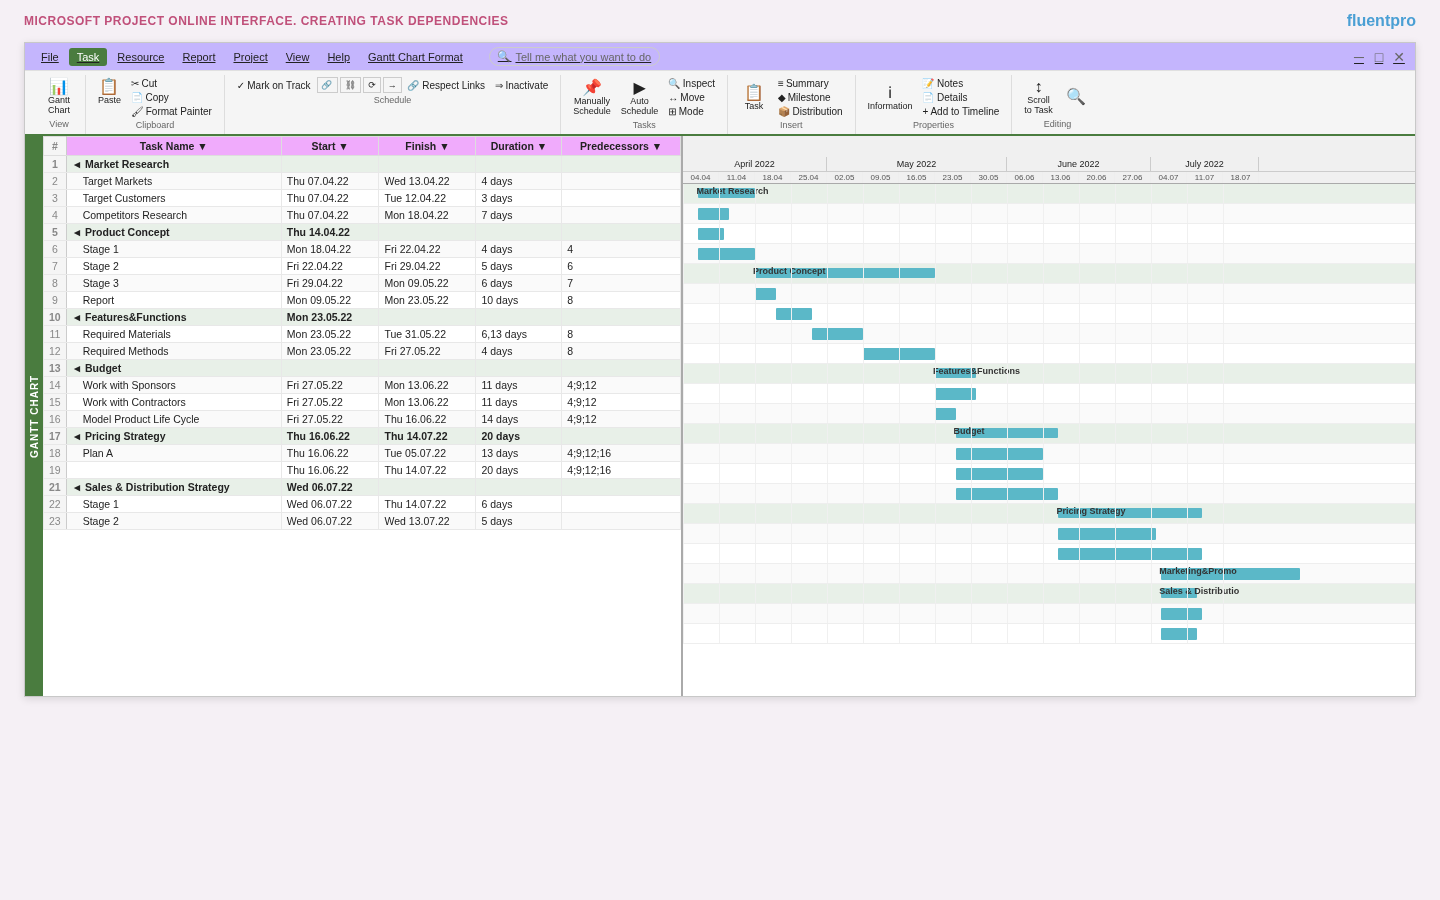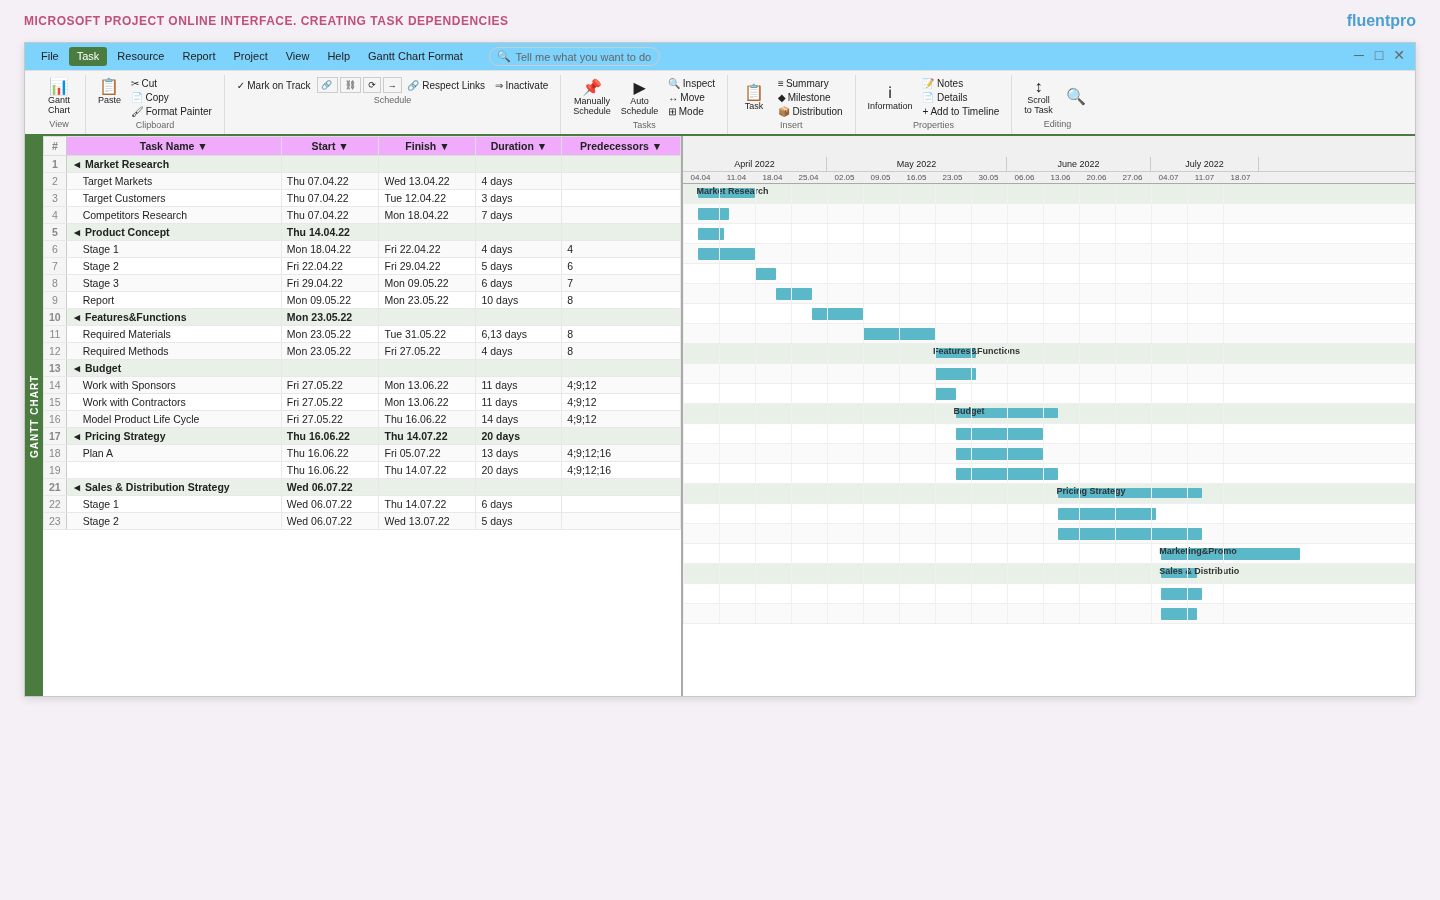--- a/index.html
+++ b/index.html
@@ -29,24 +29,26 @@
     .logo span { color: #4a9fd4; font-weight: 600; }
     .main-window {
       margin: 0 24px 16px 24px;
       background: #fff;
       border: 1px solid #c8c8c8;
       box-shadow: 0 2px 8px rgba(0,0,0,0.12);
     }
     
     .menu-bar {
       display: flex;
-      background: #7dd3fc;
+      align-items: center;
+      background: #c4b5fd;
       border-bottom: 1px solid #e0e0e0;
       padding: 4px 8px;
       gap: 2px;
+      text-decoration: underline;
     }
     .menu-item {
       padding: 3px 8px;
       font-size: 11px;
       cursor: pointer;
       border-radius: 3px;
       color: #222;
     }
     .menu-item.active {
       background: #4a7c3f;
@@ -613,21 +615,21 @@
     <td class="">◄ Pricing Strategy</td>
     <td>Thu 16.06.22</td>
     <td>Thu 14.07.22</td>
     <td>20 days</td>
     <td></td>
   </tr>
             <tr>
     <td class="row-num">18</td>
     <td class="indent">Plan A</td>
     <td>Thu 16.06.22</td>
-    <td>Fri 05.07.22</td>
+    <td>Tue 05.07.22</td>
     <td>13 days</td>
     <td>4;9;12;16</td>
   </tr>
             <tr>
     <td class="row-num">19</td>
     <td class="indent"></td>
     <td>Thu 16.06.22</td>
     <td>Thu 14.07.22</td>
     <td>20 days</td>
     <td>4;9;12;16</td>
@@ -759,20 +761,40 @@
             <div style="position: absolute; left: 252px; top: 0px; bottom: 0px; width: 1px; background: rgb(240, 240, 240);"></div>
             <div style="position: absolute; left: 288px; top: 0px; bottom: 0px; width: 1px; background: rgb(240, 240, 240);"></div>
             <div style="position: absolute; left: 324px; top: 0px; bottom: 0px; width: 1px; background: rgb(240, 240, 240);"></div>
             <div style="position: absolute; left: 360px; top: 0px; bottom: 0px; width: 1px; background: rgb(240, 240, 240);"></div>
             <div style="position: absolute; left: 396px; top: 0px; bottom: 0px; width: 1px; background: rgb(240, 240, 240);"></div>
             <div style="position: absolute; left: 432px; top: 0px; bottom: 0px; width: 1px; background: rgb(240, 240, 240);"></div>
             <div style="position: absolute; left: 468px; top: 0px; bottom: 0px; width: 1px; background: rgb(240, 240, 240);"></div>
             <div style="position: absolute; left: 504px; top: 0px; bottom: 0px; width: 1px; background: rgb(240, 240, 240);"></div>
             <div style="position: absolute; left: 540px; top: 0px; bottom: 0px; width: 1px; background: rgb(240, 240, 240);"></div>
           </div>
+          <div class="gantt-row group-row-g">
+            <div class="gantt-bar group-bar" style="left: 72px; width: 180px;"></div>
+            <div class="gantt-label-text" style="left: 70px; top: 2px;">Product Concept</div>
+            <div style="position: absolute; left: 0px; top: 0px; bottom: 0px; width: 1px; background: rgb(240, 240, 240);"></div>
+            <div style="position: absolute; left: 36px; top: 0px; bottom: 0px; width: 1px; background: rgb(240, 240, 240);"></div>
+            <div style="position: absolute; left: 72px; top: 0px; bottom: 0px; width: 1px; background: rgb(240, 240, 240);"></div>
+            <div style="position: absolute; left: 108px; top: 0px; bottom: 0px; width: 1px; background: rgb(240, 240, 240);"></div>
+            <div style="position: absolute; left: 144px; top: 0px; bottom: 0px; width: 1px; background: rgb(240, 240, 240);"></div>
+            <div style="position: absolute; left: 180px; top: 0px; bottom: 0px; width: 1px; background: rgb(240, 240, 240);"></div>
+            <div style="position: absolute; left: 216px; top: 0px; bottom: 0px; width: 1px; background: rgb(240, 240, 240);"></div>
+            <div style="position: absolute; left: 252px; top: 0px; bottom: 0px; width: 1px; background: rgb(240, 240, 240);"></div>
+            <div style="position: absolute; left: 288px; top: 0px; bottom: 0px; width: 1px; background: rgb(240, 240, 240);"></div>
+            <div style="position: absolute; left: 324px; top: 0px; bottom: 0px; width: 1px; background: rgb(240, 240, 240);"></div>
+            <div style="position: absolute; left: 360px; top: 0px; bottom: 0px; width: 1px; background: rgb(240, 240, 240);"></div>
+            <div style="position: absolute; left: 396px; top: 0px; bottom: 0px; width: 1px; background: rgb(240, 240, 240);"></div>
+            <div style="position: absolute; left: 432px; top: 0px; bottom: 0px; width: 1px; background: rgb(240, 240, 240);"></div>
+            <div style="position: absolute; left: 468px; top: 0px; bottom: 0px; width: 1px; background: rgb(240, 240, 240);"></div>
+            <div style="position: absolute; left: 504px; top: 0px; bottom: 0px; width: 1px; background: rgb(240, 240, 240);"></div>
+            <div style="position: absolute; left: 540px; top: 0px; bottom: 0px; width: 1px; background: rgb(240, 240, 240);"></div>
+          </div>
           <div class="gantt-row">
             <div class="gantt-bar" style="left: 72px; width: 20.5714px;"></div>
             <div style="position: absolute; left: 0px; top: 0px; bottom: 0px; width: 1px; background: rgb(240, 240, 240);"></div>
             <div style="position: absolute; left: 36px; top: 0px; bottom: 0px; width: 1px; background: rgb(240, 240, 240);"></div>
             <div style="position: absolute; left: 72px; top: 0px; bottom: 0px; width: 1px; background: rgb(240, 240, 240);"></div>
             <div style="position: absolute; left: 108px; top: 0px; bottom: 0px; width: 1px; background: rgb(240, 240, 240);"></div>
             <div style="position: absolute; left: 144px; top: 0px; bottom: 0px; width: 1px; background: rgb(240, 240, 240);"></div>
             <div style="position: absolute; left: 180px; top: 0px; bottom: 0px; width: 1px; background: rgb(240, 240, 240);"></div>
             <div style="position: absolute; left: 216px; top: 0px; bottom: 0px; width: 1px; background: rgb(240, 240, 240);"></div>
             <div style="position: absolute; left: 252px; top: 0px; bottom: 0px; width: 1px; background: rgb(240, 240, 240);"></div>

